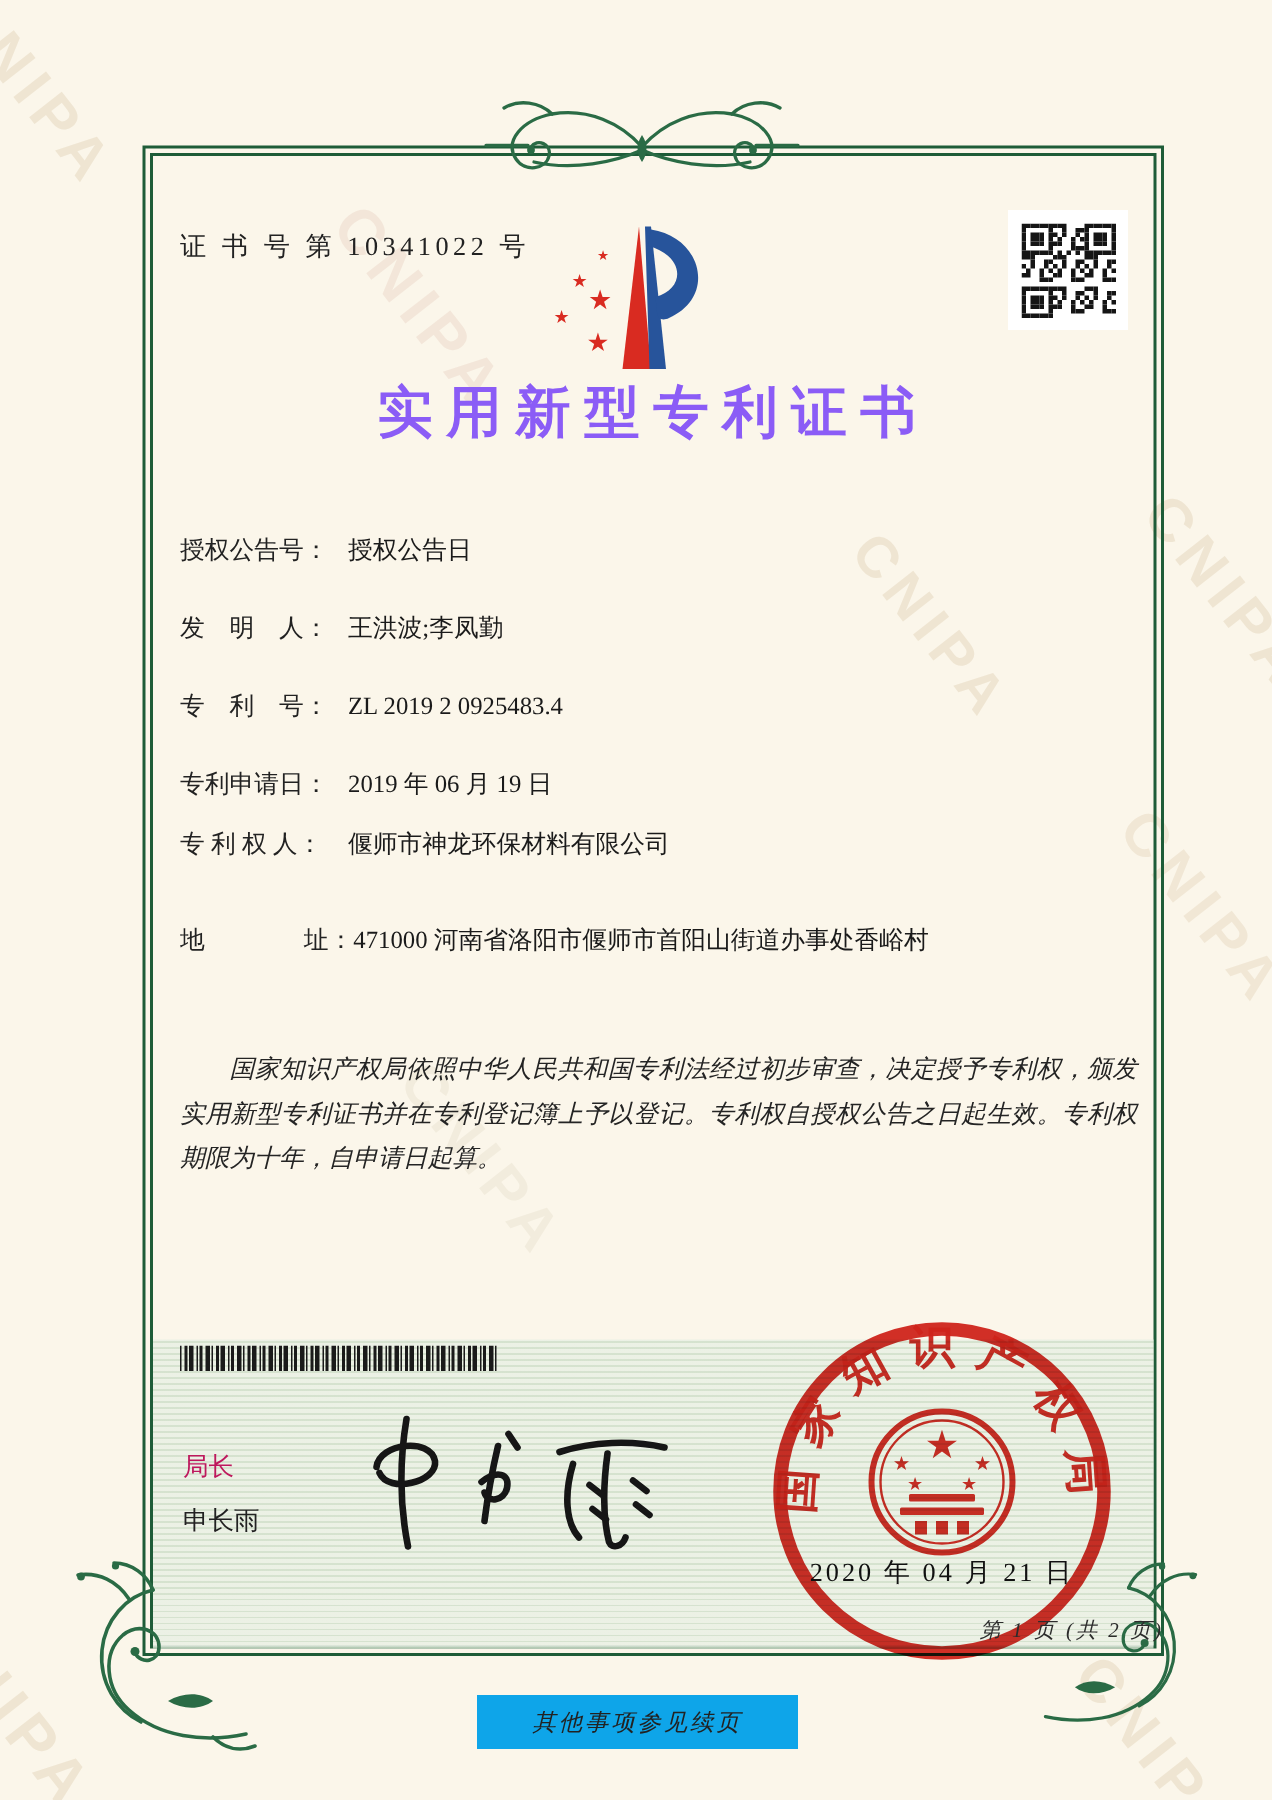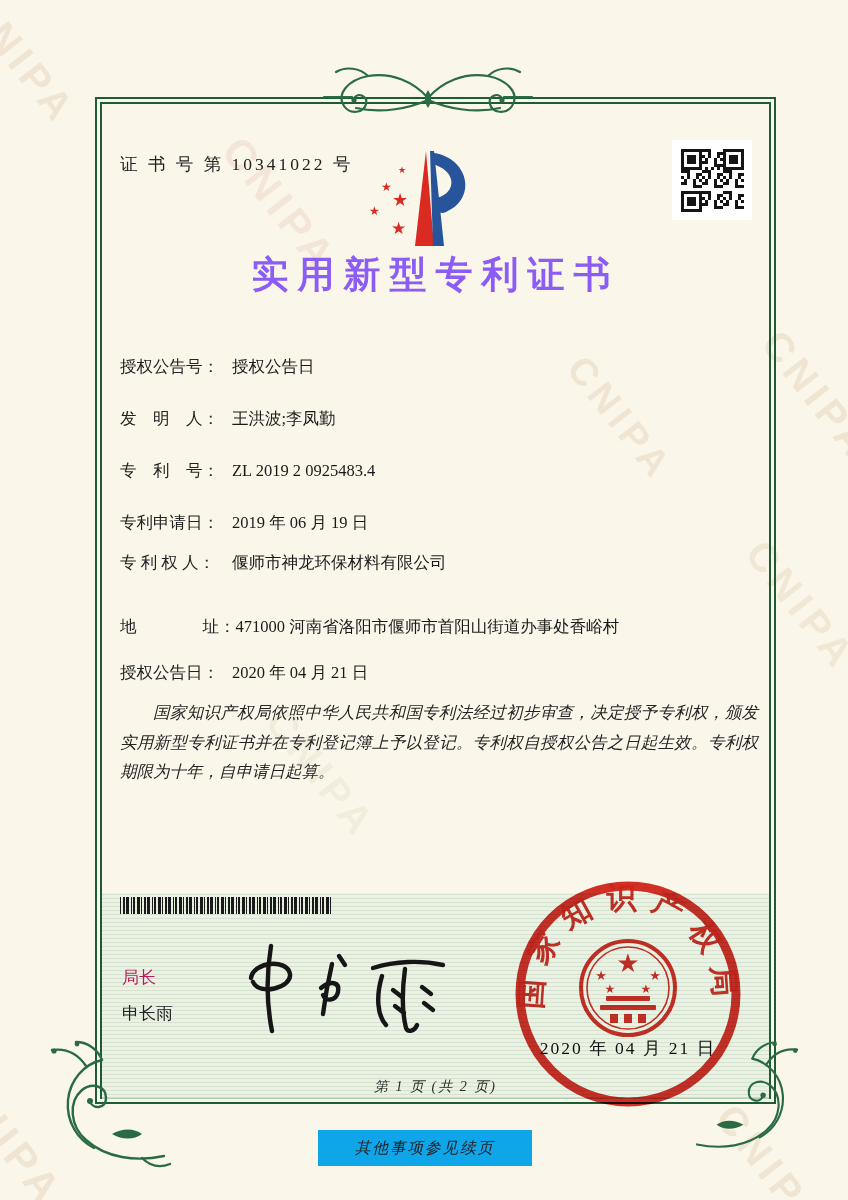--- a/index.html
+++ b/index.html
@@ -74,21 +74,21 @@
   .director-name{position:absolute;left:122px;top:1002px;font-size:17px;
                  font-family:"Liberation Sans","DejaVu Sans",sans-serif;color:#222;}
   .signature{position:absolute;left:235px;top:936px;}
 
   
   .seal{position:absolute;left:510px;top:876px;width:236px;height:236px;mix-blend-mode:multiply;}
   .seal-date{position:absolute;left:508px;top:1036px;width:240px;text-align:center;
              font-size:17.5px;letter-spacing:2px;color:#111;z-index:5;}
 
   
-  .page-info{position:absolute;left:95px;top:1078px;width:681px;text-align:center;
+  .page-info{position:absolute;left:95px;top:1078px;width:681px;text-align:right;
              font-size:14px;font-style:italic;color:#2c2c2c;letter-spacing:2px;}
   .cont-box{position:absolute;left:318px;top:1130px;width:214px;height:36px;background:#0ea5e9;
             display:flex;align-items:center;justify-content:center;
             font-size:15.5px;font-style:italic;letter-spacing:2px;color:#222;}
 </style>
 </head>
 <body>
 
 <span class="wm wm1">CNIPA</span>
 <span class="wm wm2">CNIPA</span>
@@ -400,23 +400,20 @@
 <div class="row r4">
   <span class="lab">专利申请日：</span><span class="val">2019 年 06 月 19 日</span>
 </div>
 <div class="row r5">
   <span class="lab">专 利 权 人：</span><span class="val">偃师市神龙环保材料有限公司</span>
 </div>
 <div class="row r6">
   <span class="lab">地　　　　址：</span><span class="val">471000 河南省洛阳市偃师市首阳山街道办事处香峪村</span>
 </div>
 <div class="row r7">
-  <span class="pair1">
-    <span class="lab">授权公告日：</span><span class="val">2020 年 04 月 21 日</span>
-  </span>
 </div>
 
 <div class="body-text">
   <p>国家知识产权局依照中华人民共和国专利法经过初步审查，决定授予专利权，颁发实用新型专利证书并在专利登记簿上予以登记。专利权自授权公告之日起生效。专利权期限为十年，自申请日起算。</p>
 </div>
 
 <svg class="barcode" id="barcode-svg" viewBox="0 0 215 17" preserveAspectRatio="none">
     <rect x="0" y="0" width="1" height="17" fill="#1a1a1a"></rect>
     <rect x="3" y="0" width="2" height="17" fill="#1a1a1a"></rect>
     <rect x="6" y="0" width="3" height="17" fill="#1a1a1a"></rect>

